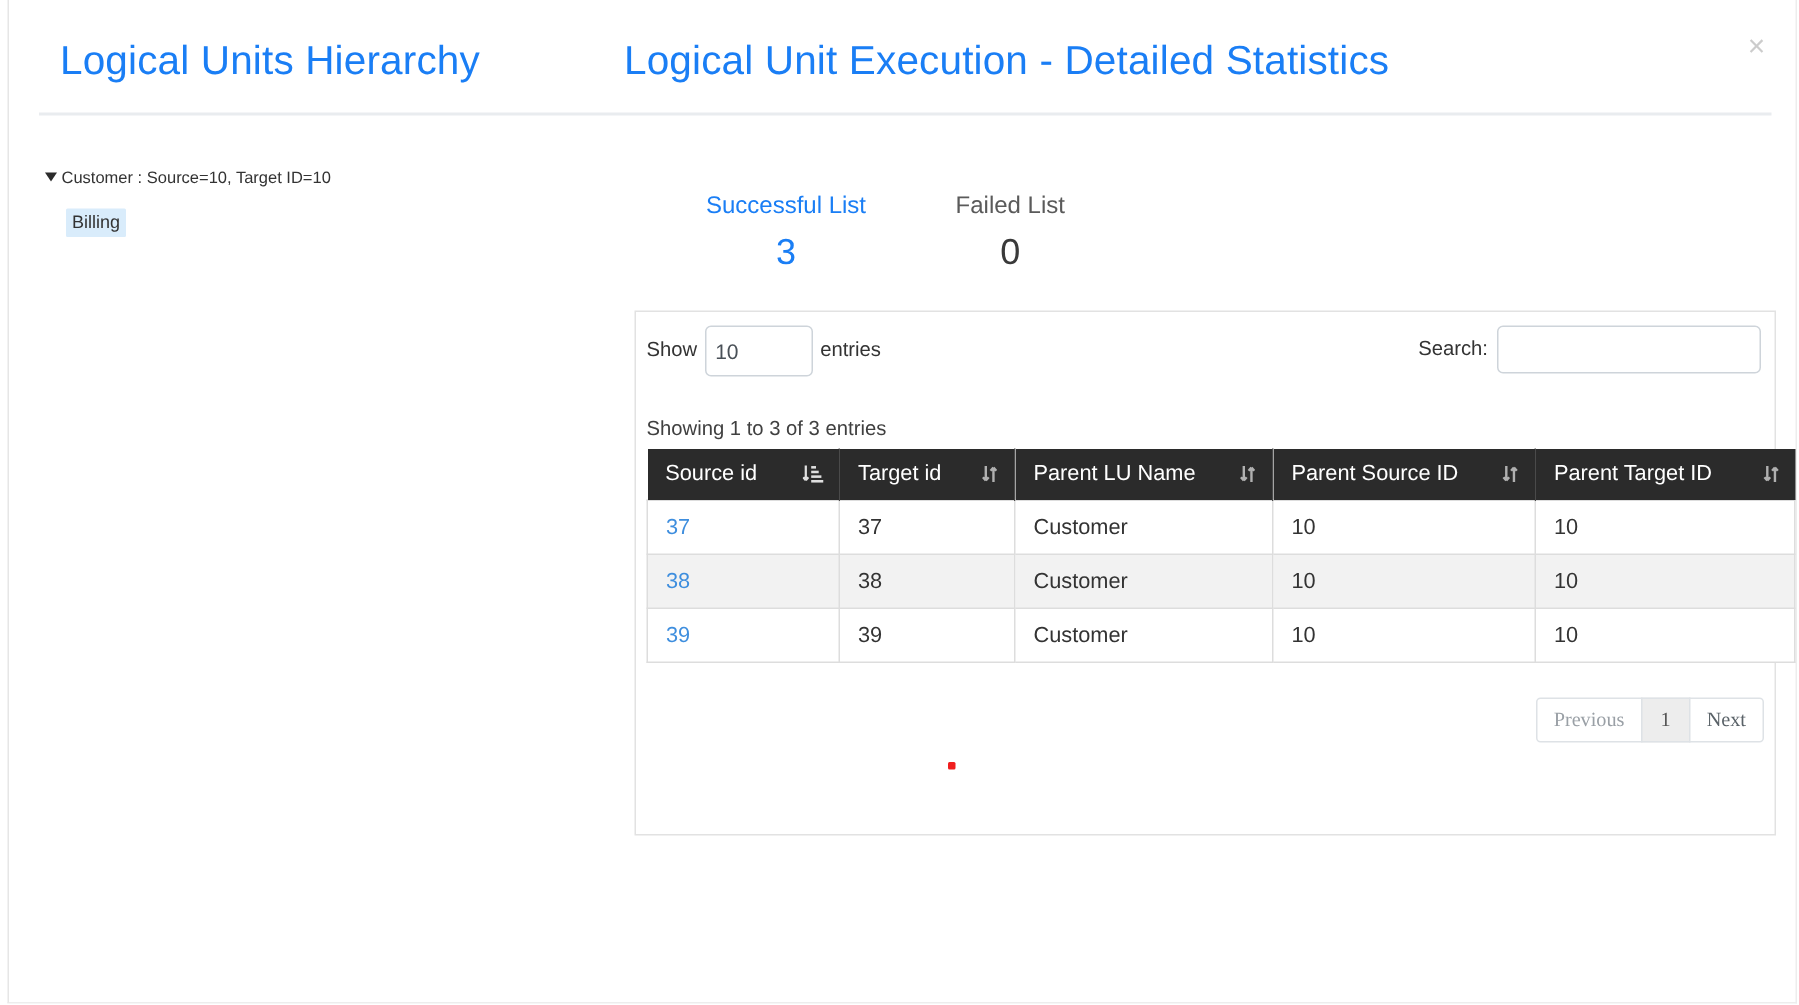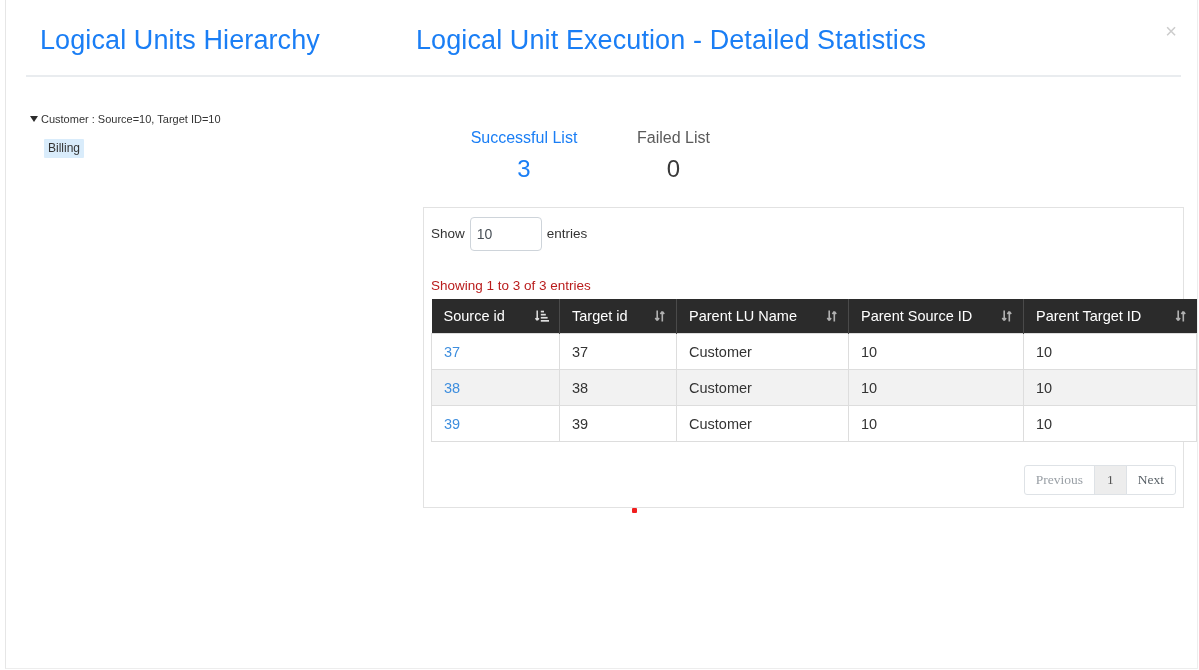--- a/index.html
+++ b/index.html
@@ -161,21 +161,21 @@
 
   #tab-successful { left: 10px;  top: 0; width: 180px; }
   #tab-failed     { left: 172px; top: 0; width: 155px; }
 
   
   .table-card {
     position: absolute;
     left: 417px;
     top: 207px;
     width: 761px;
-    height: 301px;
+    height: 350px;
     border: 1px solid #e2e2e2;
     box-sizing: border-box;
     background: #ffffff;
   }
   .dt-top {
     position: relative;
     height: 52px;
   }
   .dt-length {
     position: absolute;
@@ -221,21 +221,21 @@
     font-family: "Liberation Sans", sans-serif;
     vertical-align: middle;
     box-sizing: border-box;
     background: #ffffff;
   }
   .dt-info {
     position: absolute;
     left: 7px;
     top: 70px;
     font-size: 13.5px;
-    color: #b91c1c;
+    color: #404040;
     white-space: nowrap;
   }
 
   
   table.dt {
     position: absolute;
     left: 7px;
     top: 91px;
     width: 745px;
     border-collapse: collapse;
@@ -350,20 +350,23 @@
         <span class="stat-label">Failed List</span>
         <span class="stat-value">0</span>
       </div>
     </div>
 
     <div class="table-card">
 
       <div class="dt-top">
         <div class="dt-length">
           <span>Show</span><select class="len-select"><option value="10">10</option><option value="25">25</option><option value="50">50</option><option value="100">100</option></select><span>entries</span>
+        </div>
+        <div class="dt-filter">
+          <span>Search:</span><input class="search-input" type="text" placeholder="" style="">
         </div>
         <div class="dt-info">Showing 1 to 3 of 3 entries</div>
       </div>
 
       <table class="dt">
         <colgroup>
           <col style="width:128px">
             <col style="width:117px">
             <col style="width:172px">
           <col style="width:175px">

